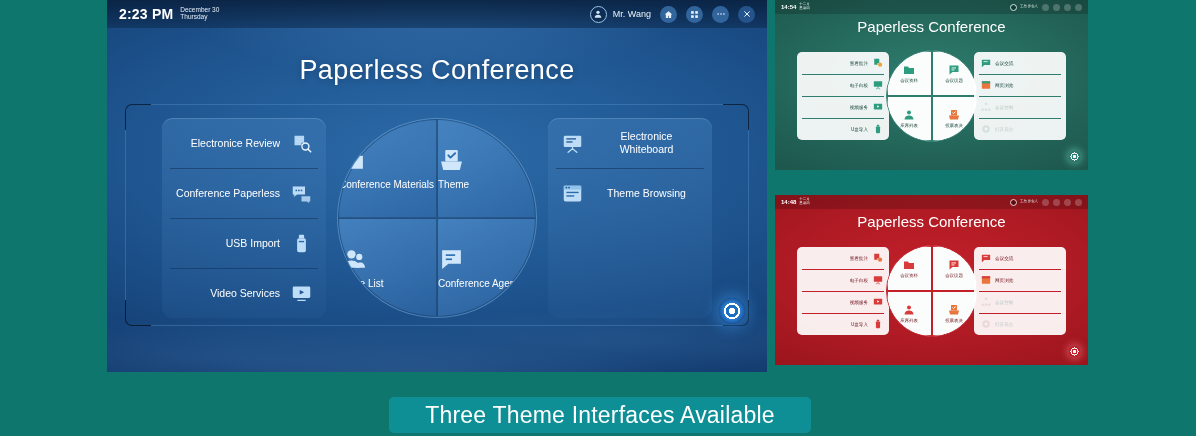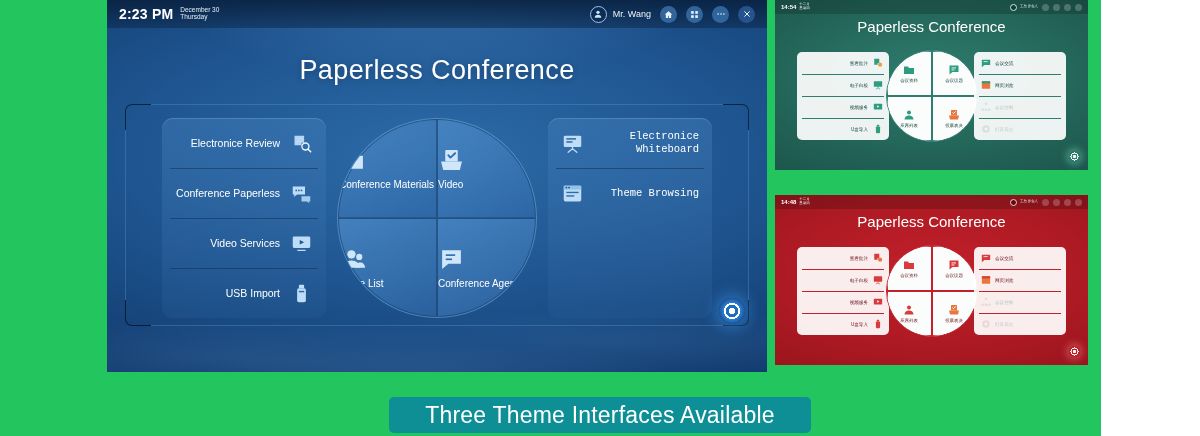--- a/index.html
+++ b/index.html
@@ -2,21 +2,21 @@
 <html><head>
 <meta charset="utf-8">
 <style>
   * { box-sizing: border-box; margin: 0; padding: 0; }
   html, body {
     width: 1200px; height: 436px;
     background: #ffffff;
     font-family: "Liberation Sans", sans-serif;
     overflow: hidden;
   }
-  .stage { position: relative; width: 1101px; height: 436px; background:#22c55e; }
+  .stage { position: relative; width: 1196px; height: 436px; background:#0f766e; }
 
   
   .blue-panel {
     position: absolute; left: 107px; top: 0; width: 660px; height: 372px;
     background:
       radial-gradient(ellipse 120% 90% at 50% 42%, #2c6ba8 0%, #1f5691 38%, #143f74 70%, #0d2f5c 100%);
     overflow: hidden;
   }
   .blue-panel .waves {
     position:absolute; left:0; right:0; bottom:0; height:150px;
@@ -85,21 +85,21 @@
     position:relative;
   }
   .menu-row + .menu-row::before {
     content:""; position:absolute; left:8px; right:8px; top:0; height:1px;
     background: rgba(16,48,86,.55);
   }
   .menu-label {
     color:#ffffff; font-size:10.5px; line-height:1.22; flex:1;
   }
   .menu-card.left .menu-label { text-align:right; padding-right:10px; }
-  .menu-card.right .menu-label { text-align:right; padding-left:10px; order:2;font-family:Liberation Mono, monospace; }
+  .menu-card.right .menu-label { text-align:center; padding-left:10px; order:2; }
   .menu-row.disabled .menu-label { color: rgba(200,220,240,.40); }
   .mi { width:23px; height:23px; flex:0 0 23px; display:flex; align-items:center; justify-content:center; }
   .menu-card.right .mi { order:1; }
   .menu-row.disabled .mi { opacity:.32; }
 
   
   .wheel {
     position:absolute; left:50%; top:118px; transform:translateX(-50%);
     width:200px; height:200px; border-radius:50%;
     background: rgba(60,120,185,.30);
@@ -285,60 +285,60 @@
           <svg width="21" height="21" viewBox="0 0 24 24" fill="#bcdcf7">
               <path d="M2 4h14v9H7l-4 3 1-3H2z"></path>
               <circle cx="6" cy="8.5" r="1" fill="#2b6aa8"></circle>
               <circle cx="9" cy="8.5" r="1" fill="#2b6aa8"></circle>
               <circle cx="12" cy="8.5" r="1" fill="#2b6aa8"></circle>
               <path d="M12 15h10v6h-2l1 2-3-2h-6z" opacity=".85"></path>
             </svg>
         </span>
       </div>
       <div class="menu-row">
+        <span class="menu-label">USB Import</span>
+        <span class="mi">
+          <svg width="21" height="21" viewBox="0 0 24 24" fill="#bcdcf7">
+              <rect x="9" y="2" width="6" height="4" rx="1"></rect>
+              <rect x="7" y="6" width="10" height="16" rx="2"></rect>
+              <rect x="9" y="9" width="6" height="1.6" fill="#2b6aa8"></rect>
+            </svg>
+        </span>
+      </div>
+      <div class="menu-row">
         <span class="menu-label">Video Services</span>
         <span class="mi">
           <svg width="21" height="21" viewBox="0 0 24 24" fill="#bcdcf7">
               <rect x="2" y="4" width="20" height="13" rx="1.5"></rect>
               <path d="M10 8l5 2.5L10 13z" fill="#1f5691"></path>
               <rect x="7" y="19" width="10" height="1.6" rx=".8"></rect>
             </svg>
         </span>
       </div>
-      <div class="menu-row">
-        <span class="menu-label">USB Import</span>
-        <span class="mi">
-          <svg width="21" height="21" viewBox="0 0 24 24" fill="#bcdcf7">
-              <rect x="9" y="2" width="6" height="4" rx="1"></rect>
-              <rect x="7" y="6" width="10" height="16" rx="2"></rect>
-              <rect x="9" y="9" width="6" height="1.6" fill="#2b6aa8"></rect>
-            </svg>
-        </span>
-      </div>
     </div>
 
     <div class="wheel">
       <div class="quad q-tl">
         <span class="qi">
           <svg width="25" height="25" viewBox="0 0 24 24" fill="#cfe6fb">
               <path d="M2 5h8l2 2.5h10V20H2z"></path>
               <rect x="4.5" y="7" width="4" height="1.4" fill="#3b7fc4"></rect>
             </svg>
         </span>
         <span class="qt">Conference Materials</span>
       </div>
       <div class="quad q-tr">
         <span class="qi">
           <svg width="25" height="25" viewBox="0 0 24 24" fill="#cfe6fb">
               <rect x="6" y="2" width="12" height="11" rx="1"></rect>
               <path d="M9 7l2 2.2L15.5 5" stroke="#2d6fb4" stroke-width="1.8" fill="none" stroke-linecap="round" stroke-linejoin="round"></path>
               <path d="M2 13h20l-2 8H4z"></path>
             </svg>
         </span>
-        <span class="qt">Video</span>
+        <span class="qt">Theme</span>
       </div>
       <div class="quad q-bl">
         <span class="qi">
           <svg width="25" height="25" viewBox="0 0 24 24" fill="#cfe6fb">
               <circle cx="11" cy="7" r="4"></circle>
               <path d="M3 20c0-4.2 3.6-7 8-7s8 2.8 8 7z"></path>
               <circle cx="18.5" cy="9.5" r="3"></circle>
               <path d="M15 20c0-3 2-5 4.5-5S24 17 24 20z"></path>
             </svg>
         </span>

